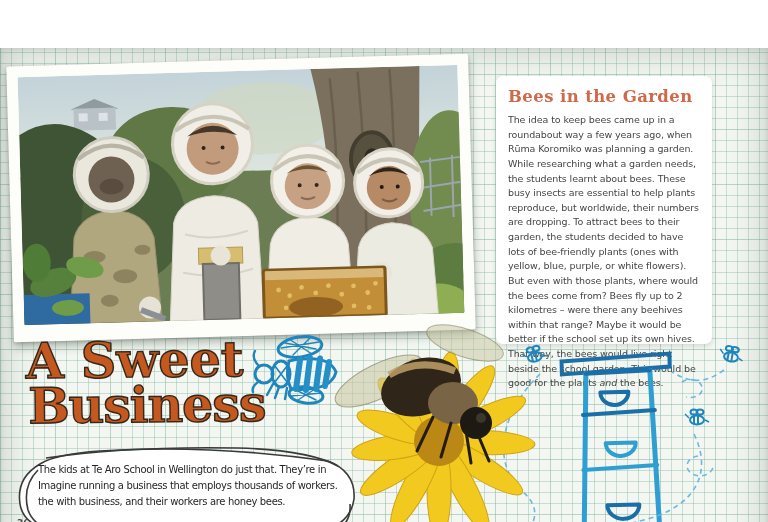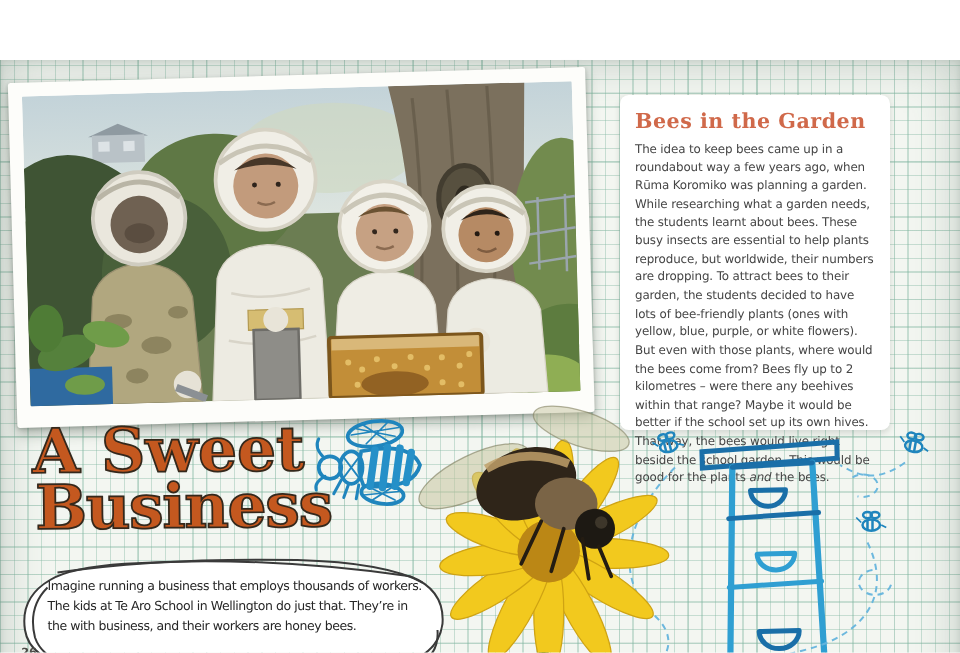--- a/index.html
+++ b/index.html
@@ -237,22 +237,22 @@
   </svg>
 
   <svg class="bubble-svg" viewBox="0 0 356 112" xmlns="http://www.w3.org/2000/svg">
     <g fill="#ffffff" stroke="#3a3a3a" stroke-width="1.6">
       <path d="M32,22 Q8,36 12,62 Q16,88 62,93 Q182,104 302,91 Q342,86 346,57 Q348,30 320,19 Q200,2 92,9 Q48,12 32,22 Z"></path>
       <path d="M30,28 Q14,44 20,68 Q28,92 80,98 Q190,110 310,95 Q344,89 342,62" fill="none"></path>
       <path d="M38,16 Q120,4 230,6 Q300,8 330,24" fill="none"></path>
     </g>
   </svg>
   <div class="bubble-text">
+    <div>The kids at Te Aro School in Wellington do just that. They’re in</div>
     <div>Imagine running a business that employs thousands of workers.</div>
-    <div>The kids at Te Aro School in Wellington do just that. They’re in</div>
     <div>the with business, and their workers are honey bees.</div>
   </div>
 
   <svg class="flower-photo" viewBox="0 0 212 279" xmlns="http://www.w3.org/2000/svg">
 
     <path d="M106,162 C114,205 96,242 93,279" stroke="#2e5a26" stroke-width="8" fill="none" stroke-linecap="round"></path>
     <path d="M106,162 C114,205 96,242 93,279" stroke="#47772f" stroke-width="3" fill="none"></path>
 
     <g fill="#f2c91e" stroke="#cfa313" stroke-width="1">
       <ellipse cx="106" cy="104" rx="12" ry="44" transform="rotate(8 106 150)"></ellipse>

